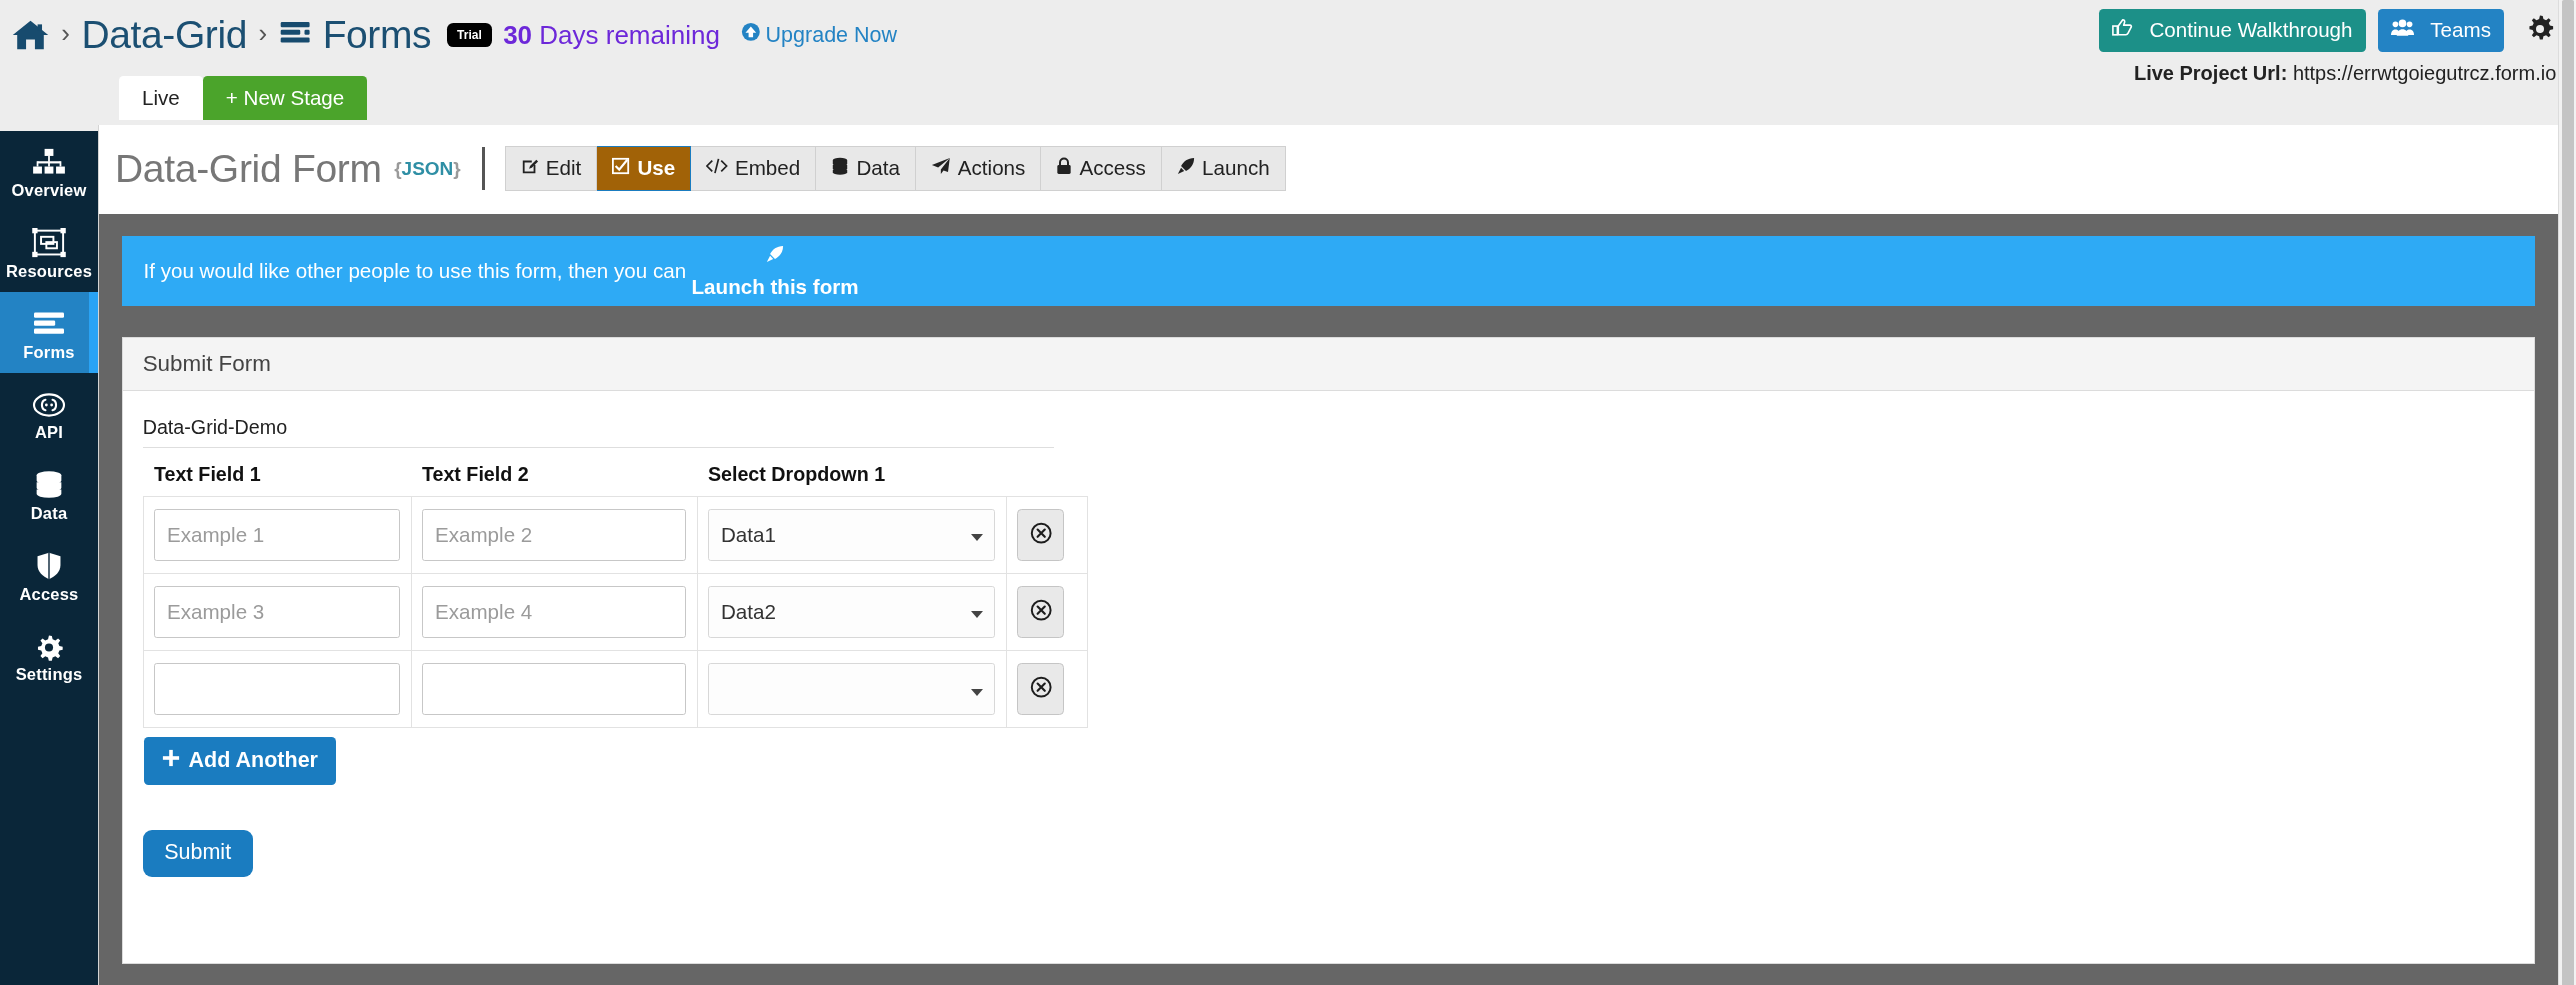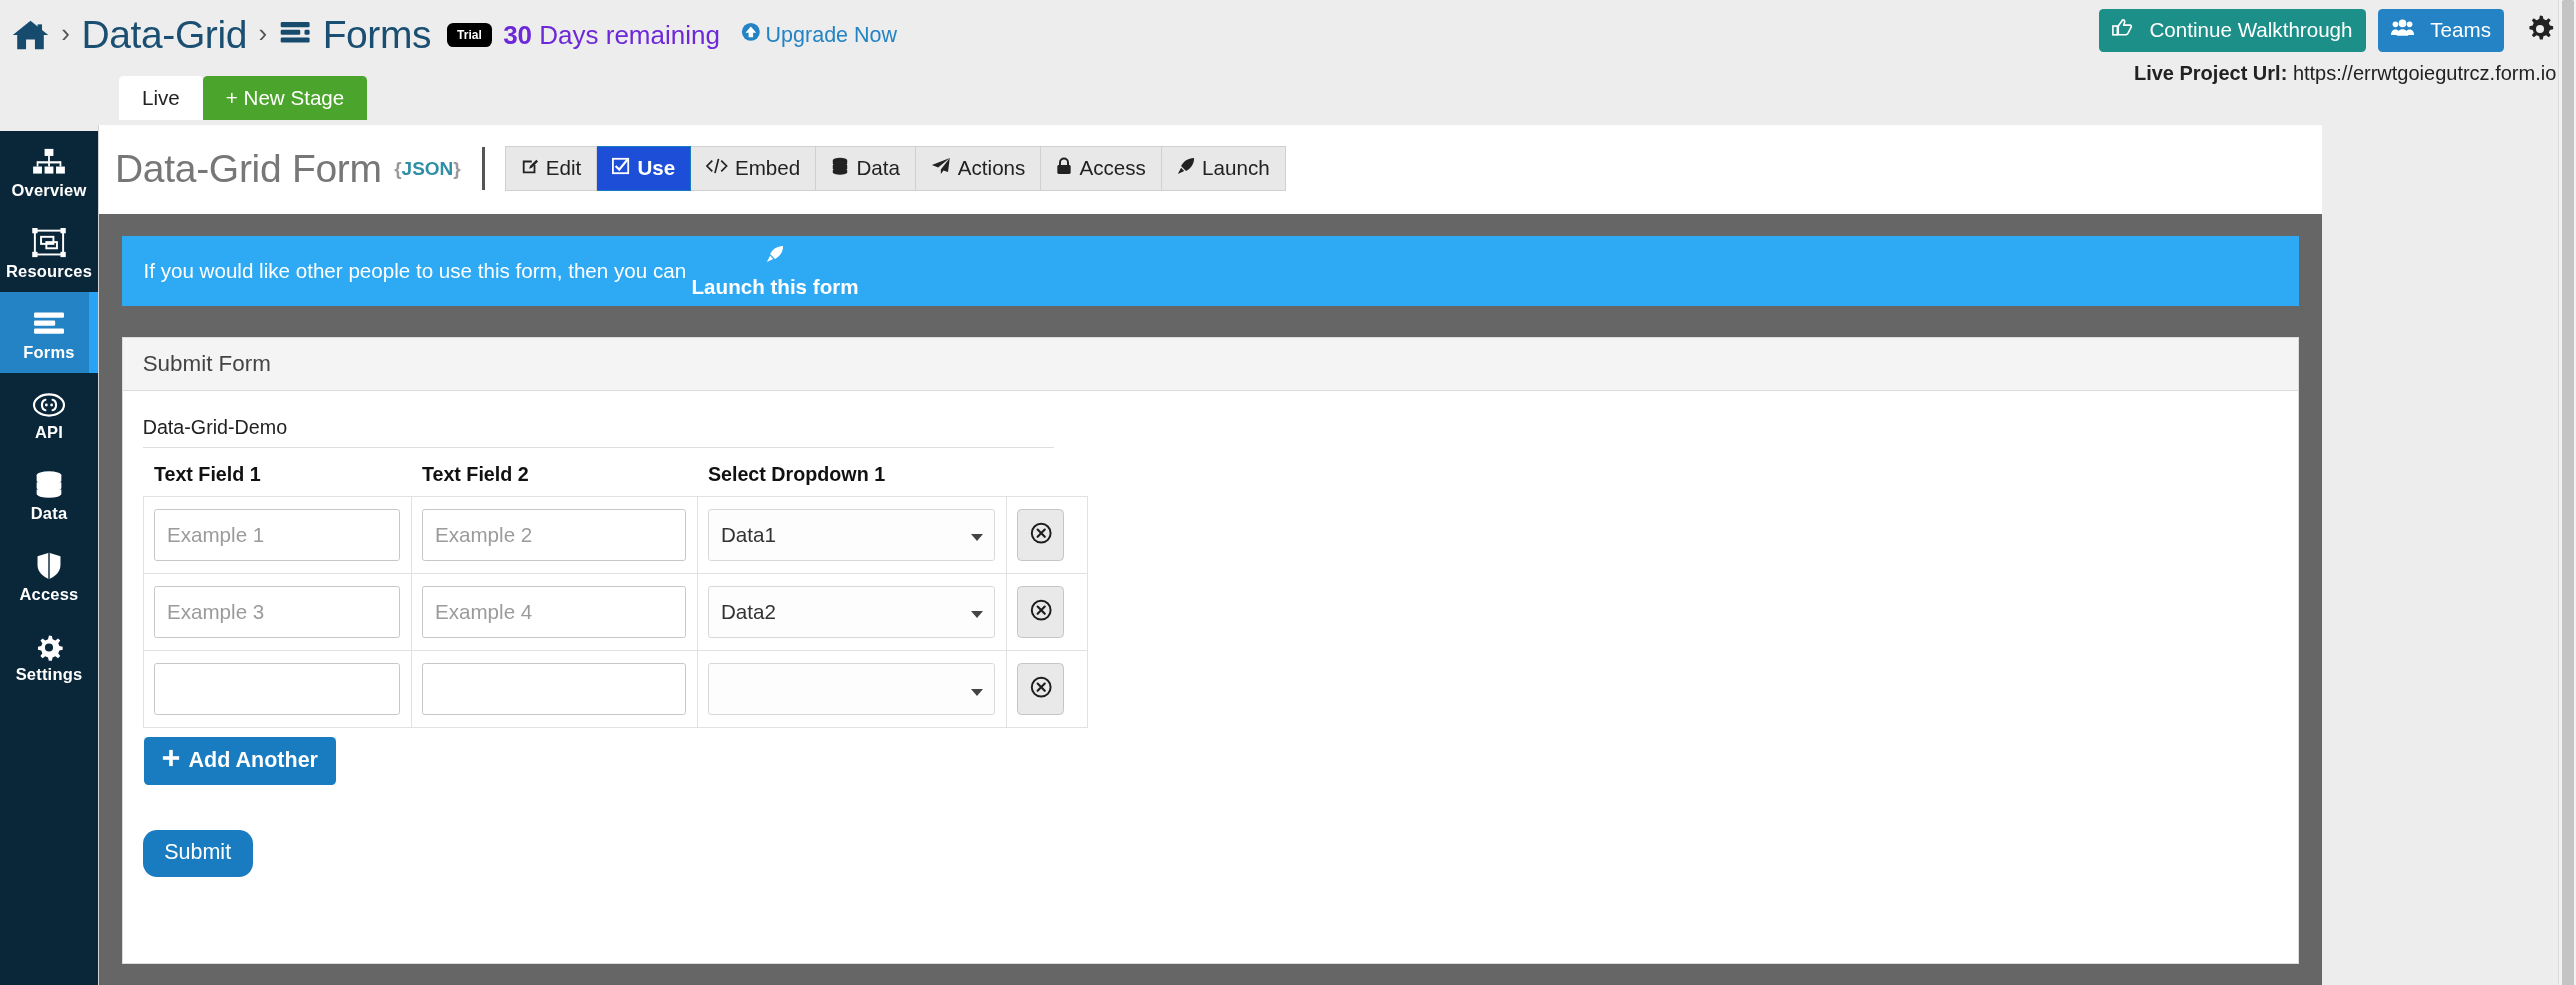--- a/index.html
+++ b/index.html
@@ -165,21 +165,21 @@
     background: #4ba42b;
     color: #ffffff;
     border-radius: 4.5px 4.5px 0 0;
     font-weight: normal;
   }
 
   
   #page {
     position: absolute;
     left: 98px; top: 125px;
-    width: 2224px; height: 860px;
+    width: 2460px; height: 860px;
     background: #ffffff;
     border-left: 0.9px solid #d4d4d4;
     z-index: 10;
   }
 
   
   #titlerow {
     position: absolute;
     left: 16px; top: 11.6px;
     display: flex;
@@ -215,21 +215,21 @@
     border-left: none;
     color: #222;
     font-size: 20.6px;
     padding: 9.8px 15px 10.7px;
     cursor: pointer;
     line-height: 1.1;
     white-space: nowrap;
   }
   .ftab:first-child { border-left: 0.9px solid #d0d0d0; }
   .ftab.active {
-    background: #1d4ed8;
+    background: #a16207;
     border-color: #1a7cc0;
     color: #ffffff;
     font-weight: bold;
     align-items: flex-end;
   }
 
   
   #contentbg {
     position: absolute;
     left: 0; top: 89px;
@@ -387,21 +387,21 @@
     cursor: pointer;
     display: inline-flex;
     align-items: flex-start;
     gap: 9px;
     font-family: "Liberation Sans", sans-serif;
   }
   #submitbtn {
     background: #1a7cc0;
     color: #ffffff;
     border: none;
-    border-radius: 14px;
+    border-radius: 9px;
     font-size: 21.5px;
     padding: 10.7px 21.5px 11.6px;
     cursor: pointer;
     margin: 45px 0 0 0;
     font-family: "Liberation Sans", sans-serif;
   }
 
   
   .arrow { position: absolute; pointer-events: none; }
   #arrow-remove { left: 1123px; top: 686px; }

